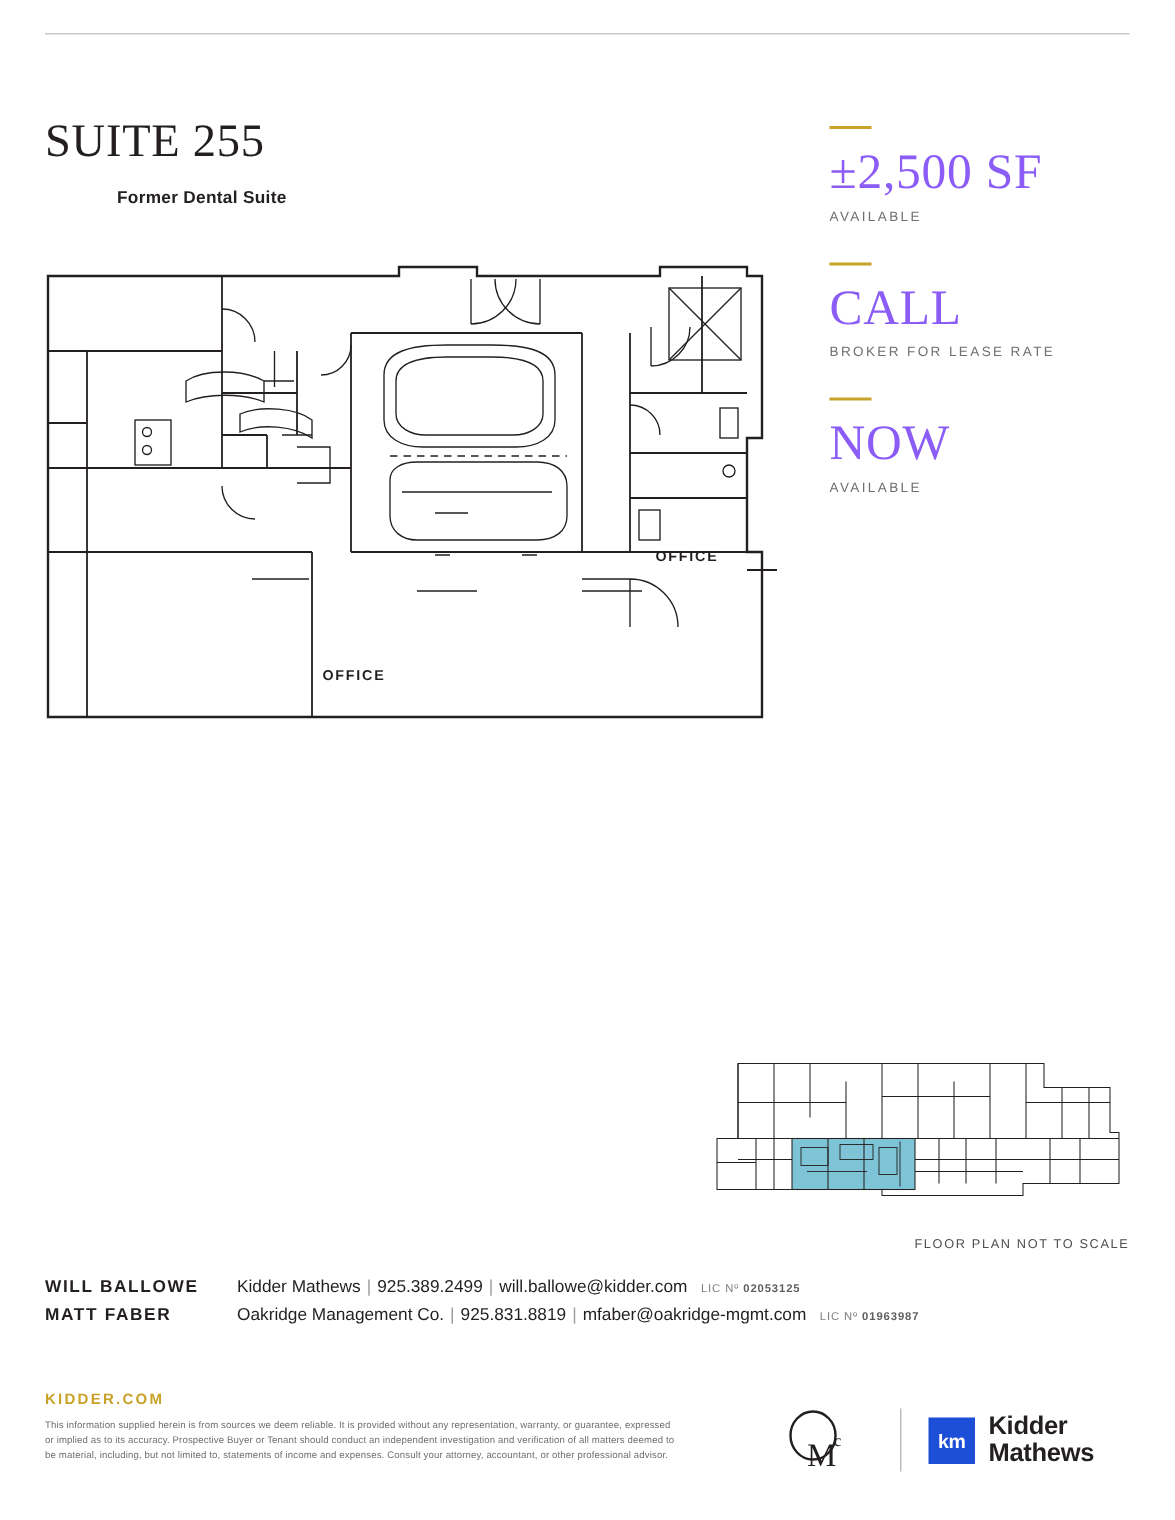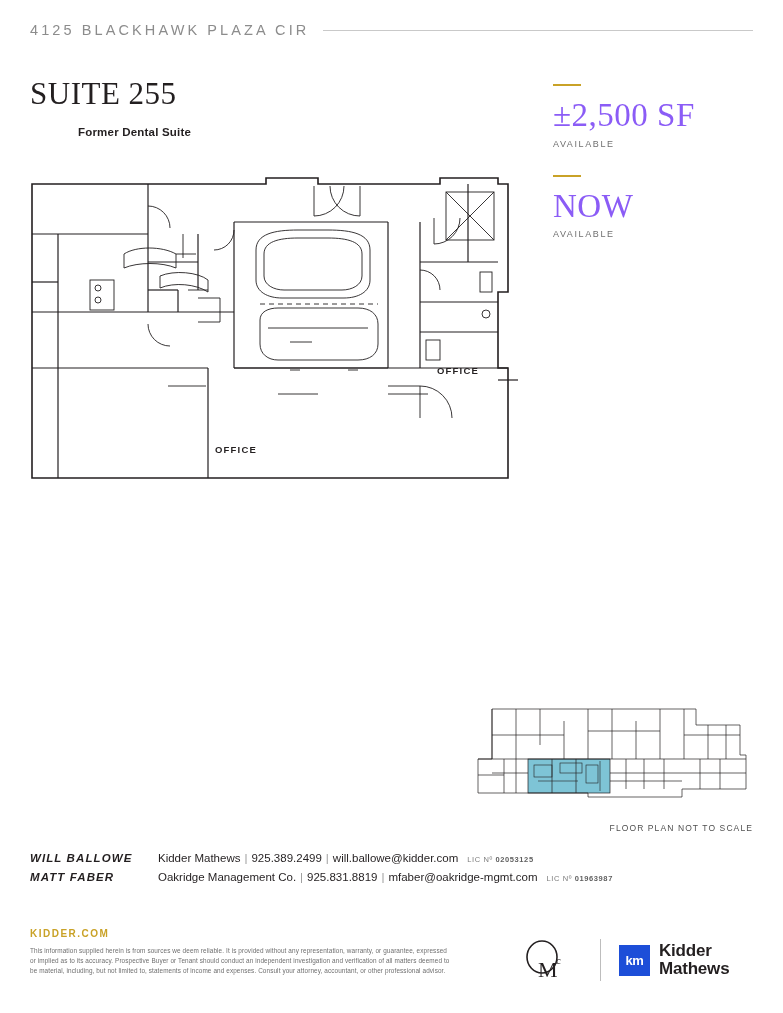--- a/index.html
+++ b/index.html
@@ -119,21 +119,20 @@
     align-items: baseline;
     margin-bottom: 7px;
     font-size: 11.5px;
     color: #231f20;
   }
   .contact-name {
     font-weight: bold;
     letter-spacing: 1.1px;
     width: 128px;
     flex: none;
-    font-style: italic;
   }
   .contact-detail { color: #231f20; }
   .contact-sep { color: #9a9a9a; padding: 0 4px; }
   .contact-lic {
     font-size: 7.5px;
     letter-spacing: 0.6px;
     color: #7c7c7c;
     padding-left: 9px;
   }
   .contact-lic b { font-weight: bold; color: #5f5f5f; }
@@ -188,32 +187,36 @@
     font-weight: bold;
     line-height: 1.04;
     color: #231f20;
     letter-spacing: -0.2px;
   }
 </style>
 </head>
 <body>
 
 <div class="header">
-  <div class="header-title">4125 BLACKHAWK PLAZA CIR</div>
   <div class="header-rule"></div>
 </div>
 
 <div class="suite-title">SUITE 255</div>
 <div class="suite-sub">Former Dental Suite</div>
 
 <div class="callouts">
   <div class="callout">
     <div class="rule"></div>
     <div class="big">±2,500 SF</div>
     <div class="small">AVAILABLE</div>
+  </div>
+  <div class="callout">
+    <div class="rule"></div>
+    <div class="big">CALL</div>
+    <div class="small">BROKER FOR LEASE RATE</div>
   </div>
   <div class="callout">
     <div class="rule"></div>
     <div class="big">NOW</div>
     <div class="small">AVAILABLE</div>
   </div>
 </div>
 
 <div class="floorplan">
 <svg width="490" height="325" viewBox="0 0 490 325" xmlns="http://www.w3.org/2000/svg">

